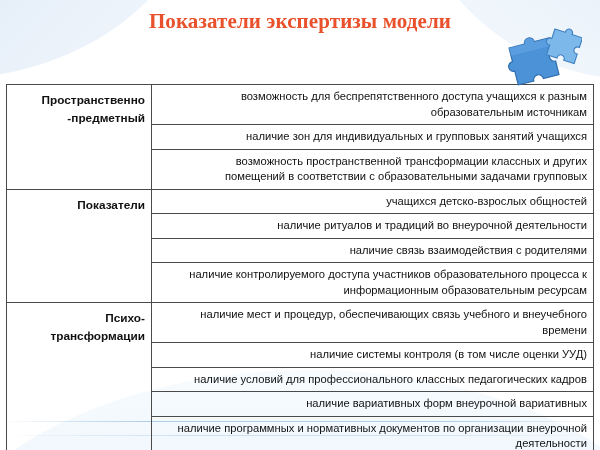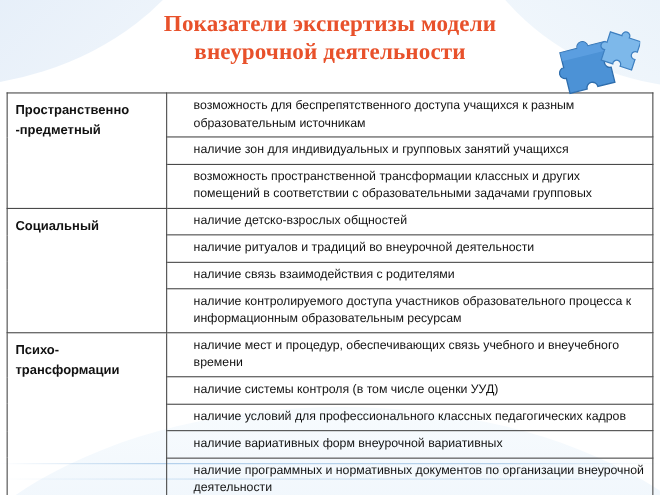--- a/index.html
+++ b/index.html
@@ -103,20 +103,21 @@
     width: 588px;
     table-layout: fixed;
   }
   td {
     border: 1px solid #4a4a4a;
     vertical-align: top;
     padding: 4px 6px 4px 24px;
     font-size: 11.2px;
     line-height: 15.5px;
     color: #111111;
+    text-align: right;
   }
   td.cat {
     width: 131px;
     font-weight: bold;
     font-size: 11.8px;
     line-height: 18px;
     padding-top: 6px;
     padding-left: 7px;
   }
   td.item {
@@ -128,21 +129,20 @@
 
 <div class="deco deco-top-left"></div>
 <div class="deco deco-top-right"></div>
 <div class="deco deco-bottom"></div>
 <div class="deco deco-bottom-line"></div>
 <div class="deco deco-bottom-line2"></div>
 
 <div class="title-wrap">
   <div class="title">
     <span>Показатели экспертизы модели</span><br>
-    <span>внеурочной деятельности</span>
   </div>
 </div>
 
 <svg class="puzzle" viewBox="0 0 78 60">
   <g transform="rotate(-14 39 30)">
     <path d="M8 14 h16 a5 5 0 1 1 10 0 h16 v14 a5 5 0 1 0 0 10 v14 h-16 a5 5 0 1 0 -10 0 h-16 v-14 a5 5 0 1 1 0 -10 z" fill="#4C92D6" stroke="#2f6ead" stroke-width="1.2"></path>
     <path d="M8 14 h16 a5 5 0 1 1 10 0 h16 v8 h-42 z" fill="#63a4e4" opacity=".7"></path>
   </g>
   <g transform="rotate(18 58 20)">
     <path d="M46 6 h11 a3.6 3.6 0 1 1 7 0 h11 v10 a3.6 3.6 0 1 0 0 7 v10 h-11 a3.6 3.6 0 1 0 -7 0 h-11 v-10 a3.6 3.6 0 1 1 0 -7 z" fill="#7DB8EA" stroke="#3d7fc0" stroke-width="1.1"></path>
@@ -159,22 +159,22 @@
         <td class="item">возможность для  беспрепятственного доступа учащихся к разным образовательным источникам</td>
       </tr>
       <tr>
         <td class="item">наличие зон для индивидуальных и групповых занятий учащихся</td>
       </tr>
       <tr>
         <td class="item">возможность пространственной трансформации классных и других помещений в соответствии с образовательными задачами групповых</td>
       </tr>
 
       <tr>
-        <td class="cat" rowspan="4"><span style="white-space:pre-line;">Социальный</span></td>
-        <td class="item">наличие детско-взрослых общностей</td>
+        <td class="cat" rowspan="4"><span style="white-space:pre-line;">Показатели</span></td>
+        <td class="item">учащихся детско-взрослых общностей</td>
       </tr>
       <tr>
         <td class="item">наличие ритуалов и традиций во внеурочной деятельности</td>
       </tr>
       <tr>
         <td class="item">наличие связь взаимодействия с родителями</td>
       </tr>
       <tr>
         <td class="item">наличие контролируемого доступа  участников образовательного процесса к информационным  образовательным ресурсам</td>
       </tr>

